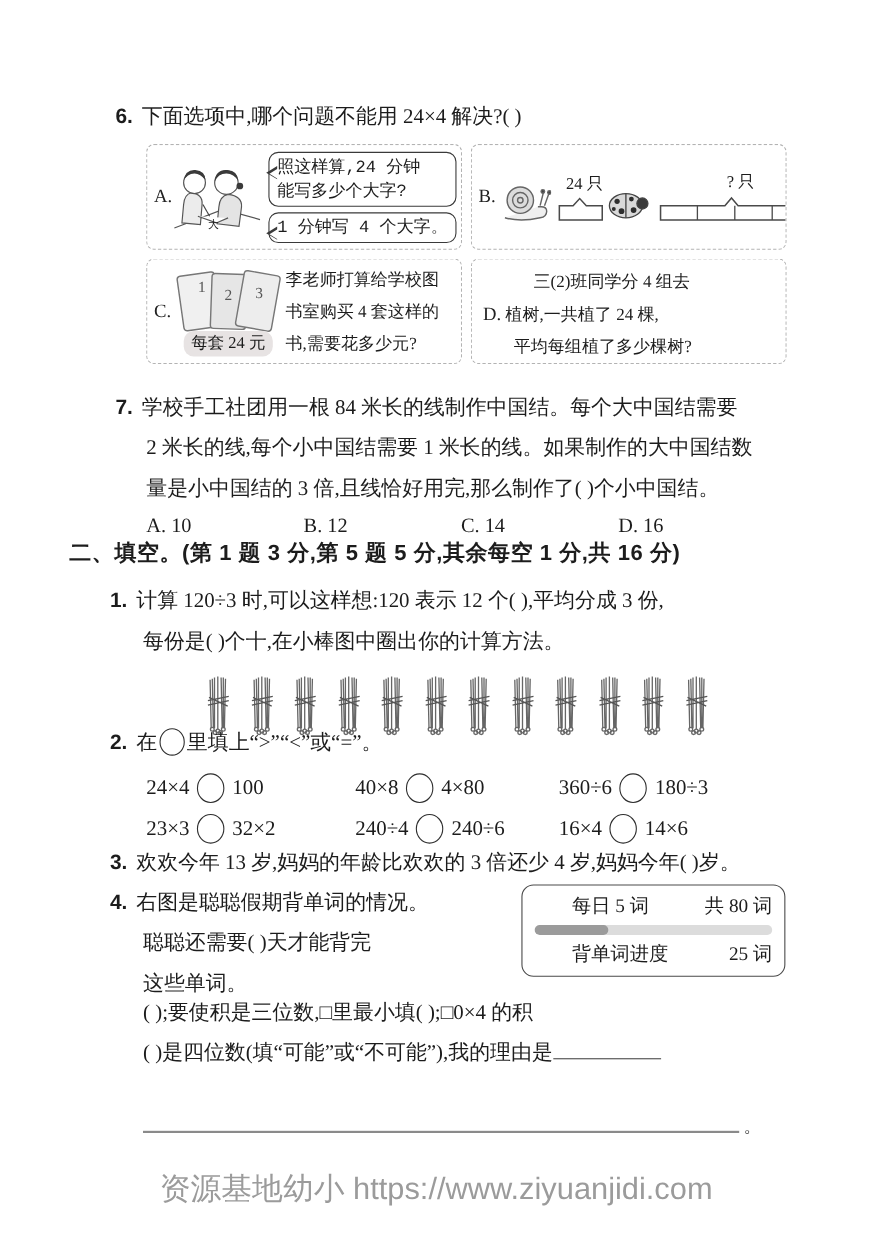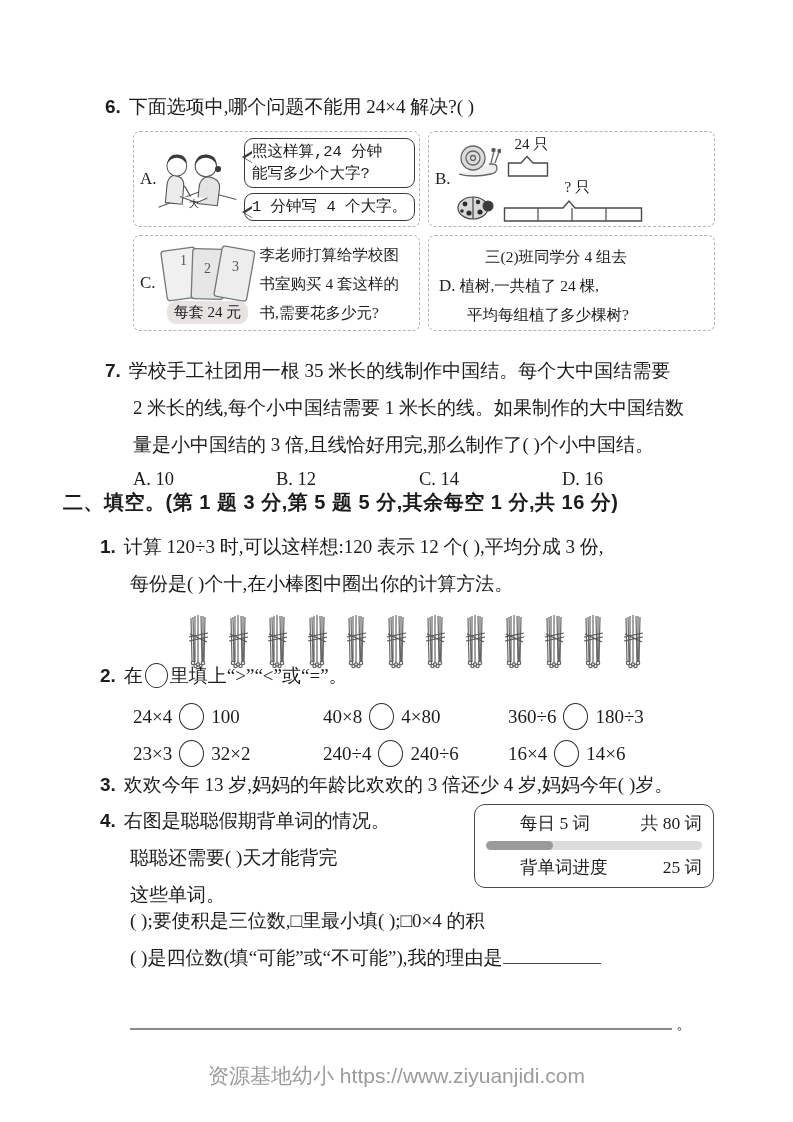--- a/index.html
+++ b/index.html
@@ -34,21 +34,21 @@
   .bubble + .bubble { margin-top:5px; }
   .bubble:before {
     content:""; position:absolute; left:-9px; top:12px;
     border:6px solid transparent; border-right:10px solid #3a3a3a;
   }
   .bubble:after {
     content:""; position:absolute; left:-5px; top:14px;
     border:5px solid transparent; border-right:8px solid #fff;
   }
   .box-b { display:flex; align-items:center; padding:4px 6px; }
-  .b-rows { flex:1; display:flex; flex-direction:column; gap:2px; margin-left:4px; }
+  .b-rows { flex:1; display:flex; gap:2px; margin-left:4px; }
   .b-row { display:flex; align-items:flex-end; gap:6px; }
   .bar-stack { display:flex; flex-direction:column; align-items:flex-start; }
   .bar-label { font-size:15px; line-height:17px; white-space:nowrap; }
   .box-c { display:flex; align-items:center; padding:4px 6px 4px 6px; }
   .c-left { display:flex; flex-direction:column; align-items:center; margin:0 4px; }
   .price-tag {
     background:#e7e3e3; border-radius:9px; padding:0 7px; font-size:15px;
     white-space:nowrap; line-height:23px; margin-top:-4px;
   }
   .c-lines, .d-lines { line-height:29px; white-space:nowrap; }
@@ -83,21 +83,21 @@
   .wc-bar { height:9px; border-radius:5px; background:#dcdcdc; margin:5px 0 4px 0; overflow:hidden; }
   .wc-fill { height:100%; background:#9b9b9b; border-radius:5px; }
 
   
   .inline-blankline { display:inline-block; width:98px; border-bottom:1.6px solid #4a4a4a; height:1em; vertical-align:baseline; }
   .big-underline { position:absolute; left:30px; top:126px; width:542px; border-bottom:2px solid #8a8a8a; height:1px; }
   .period-end { position:absolute; left:576px; top:112px; font-size:16px; color:#333; }
 
   .footer {
     position:absolute; left:0; top:1062px; width:100%; text-align:center;
-    color:#9b9b9b; font-size:21px; font-family:"Liberation Sans","DejaVu Sans",sans-serif;
+    color:#9b9b9b; font-size:28px; font-family:"Liberation Sans","DejaVu Sans",sans-serif;
   }
 </style>
 </head>
 <body>
 
 <div class="page">
 
   <div class="abs qline" style="left:105px; top:88px;">
     <span class="num">6.</span><span>下面选项中,哪个问题不能用 24×4 解决?(      )</span>
   </div>
@@ -205,21 +205,21 @@
           <span class="opt-label">D.</span>
           <span>植树,一共植了 24 棵,</span>
         </div>
         <div class="d-l3">平均每组植了多少棵树?</div>
       </div>
     </div>
   </div>
 
   <div class="abs q7-lines" style="left:105px; top:352px;">
     <div class="qline">
-      <span class="num">7.</span><span>学校手工社团用一根 35 米长的线制作中国结。每个大中国结需要</span>
+      <span class="num">7.</span><span>学校手工社团用一根 84 米长的线制作中国结。每个大中国结需要</span>
     </div>
     <div class="qline cont">2 米长的线,每个小中国结需要 1 米长的线。如果制作的大中国结数</div>
     <div class="qline cont">量是小中国结的 3 倍,且线恰好用完,那么制作了(      )个小中国结。</div>
     <div class="choices">
       <span>A. 10</span>
       <span>B. 12</span>
       <span>C. 14</span>
       <span>D. 16</span>
     </div>
   </div>

